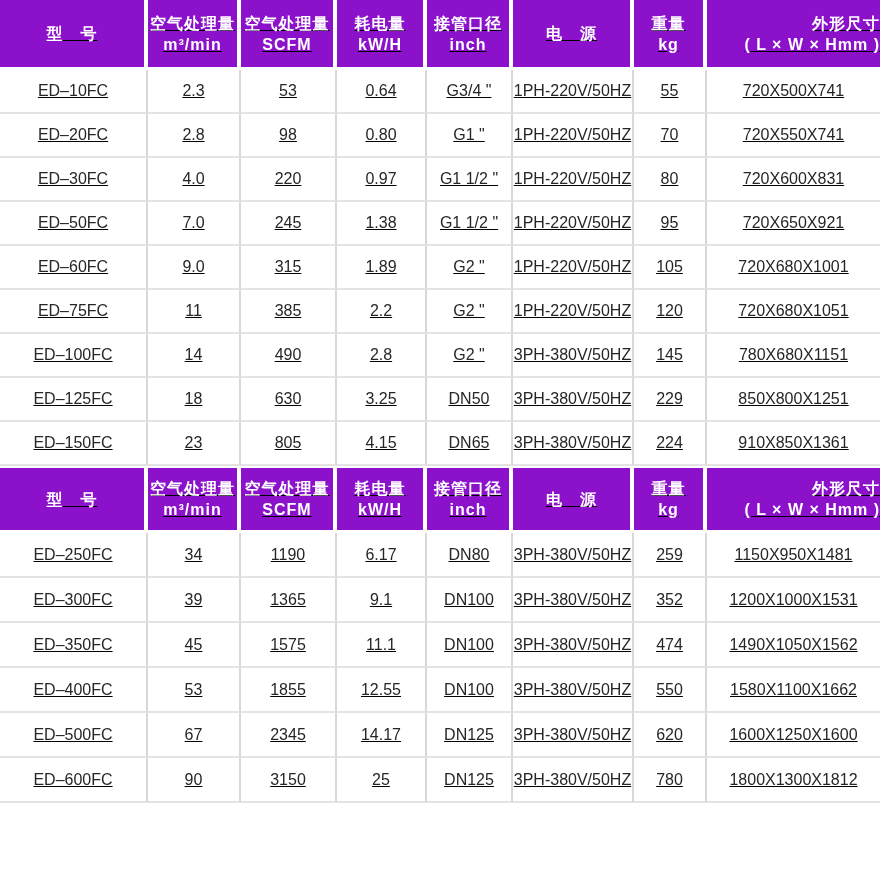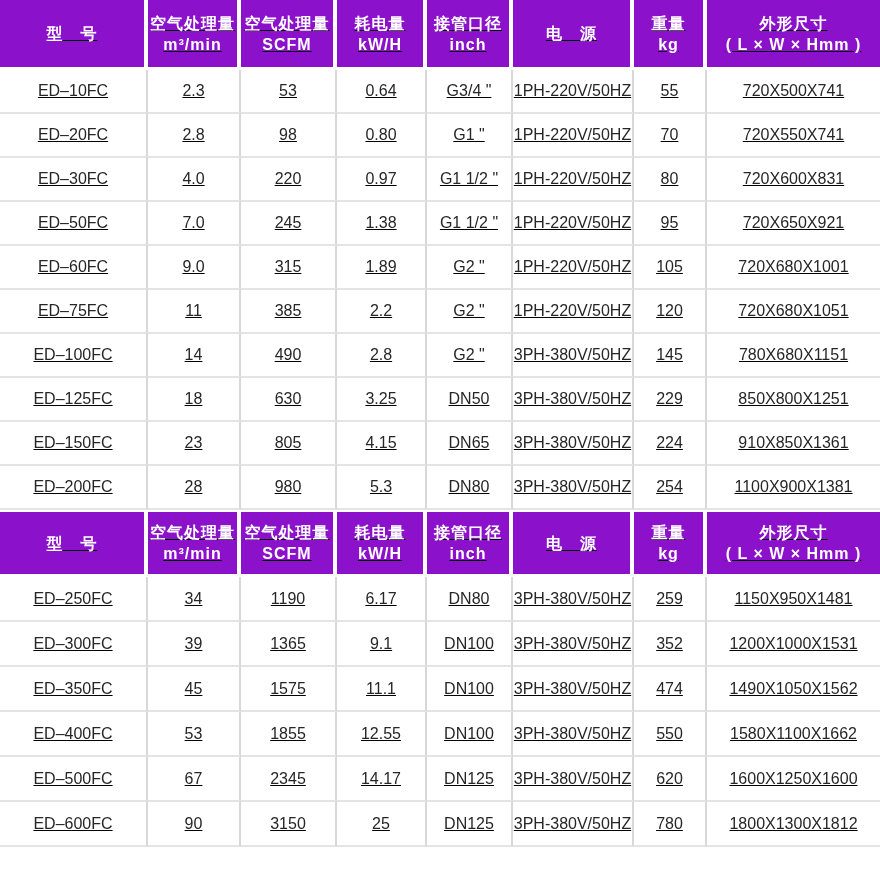--- a/index.html
+++ b/index.html
@@ -30,21 +30,21 @@
     color: #ffffff;
     font-weight: bold;
     text-align: center;
     vertical-align: middle;
     padding: 0;
     box-sizing: border-box;
     height: 70px;
     border-right: 4px solid #ffffff;
     border-bottom: 3px solid #ffffff;
   }
-  th:last-child { border-right: 0; }
+  th:last-child { border-right: 0; text-align: right; }
   tbody.sec2 th {
     height: 67px;
     border-top: 2px solid #ffffff;
   }
   th .l1, th .l2 {
     font-size: 16px;
     line-height: 21px;
     letter-spacing: 1px;
     white-space: pre;
   }
@@ -194,30 +194,20 @@
       <tr>
         <td>ED–150FC</td>
         <td>23</td>
         <td>805</td>
         <td>4.15</td>
         <td>DN65</td>
         <td>3PH-380V/50HZ</td>
         <td>224</td>
         <td>910X850X1361</td>
       </tr>
-      <tr>
-        <td>ED–200FC</td>
-        <td>28</td>
-        <td>980</td>
-        <td>5.3</td>
-        <td>DN80</td>
-        <td>3PH-380V/50HZ</td>
-        <td>254</td>
-        <td>1100X900X1381</td>
-      </tr>
     </tbody>
     <tbody class="sec2">
       <tr>
         <th>
           <div class="l1">型　号</div>
         </th>
         <th>
           <div class="l1">空气处理量</div>
           <div class="l2">m³/min</div>
         </th>

